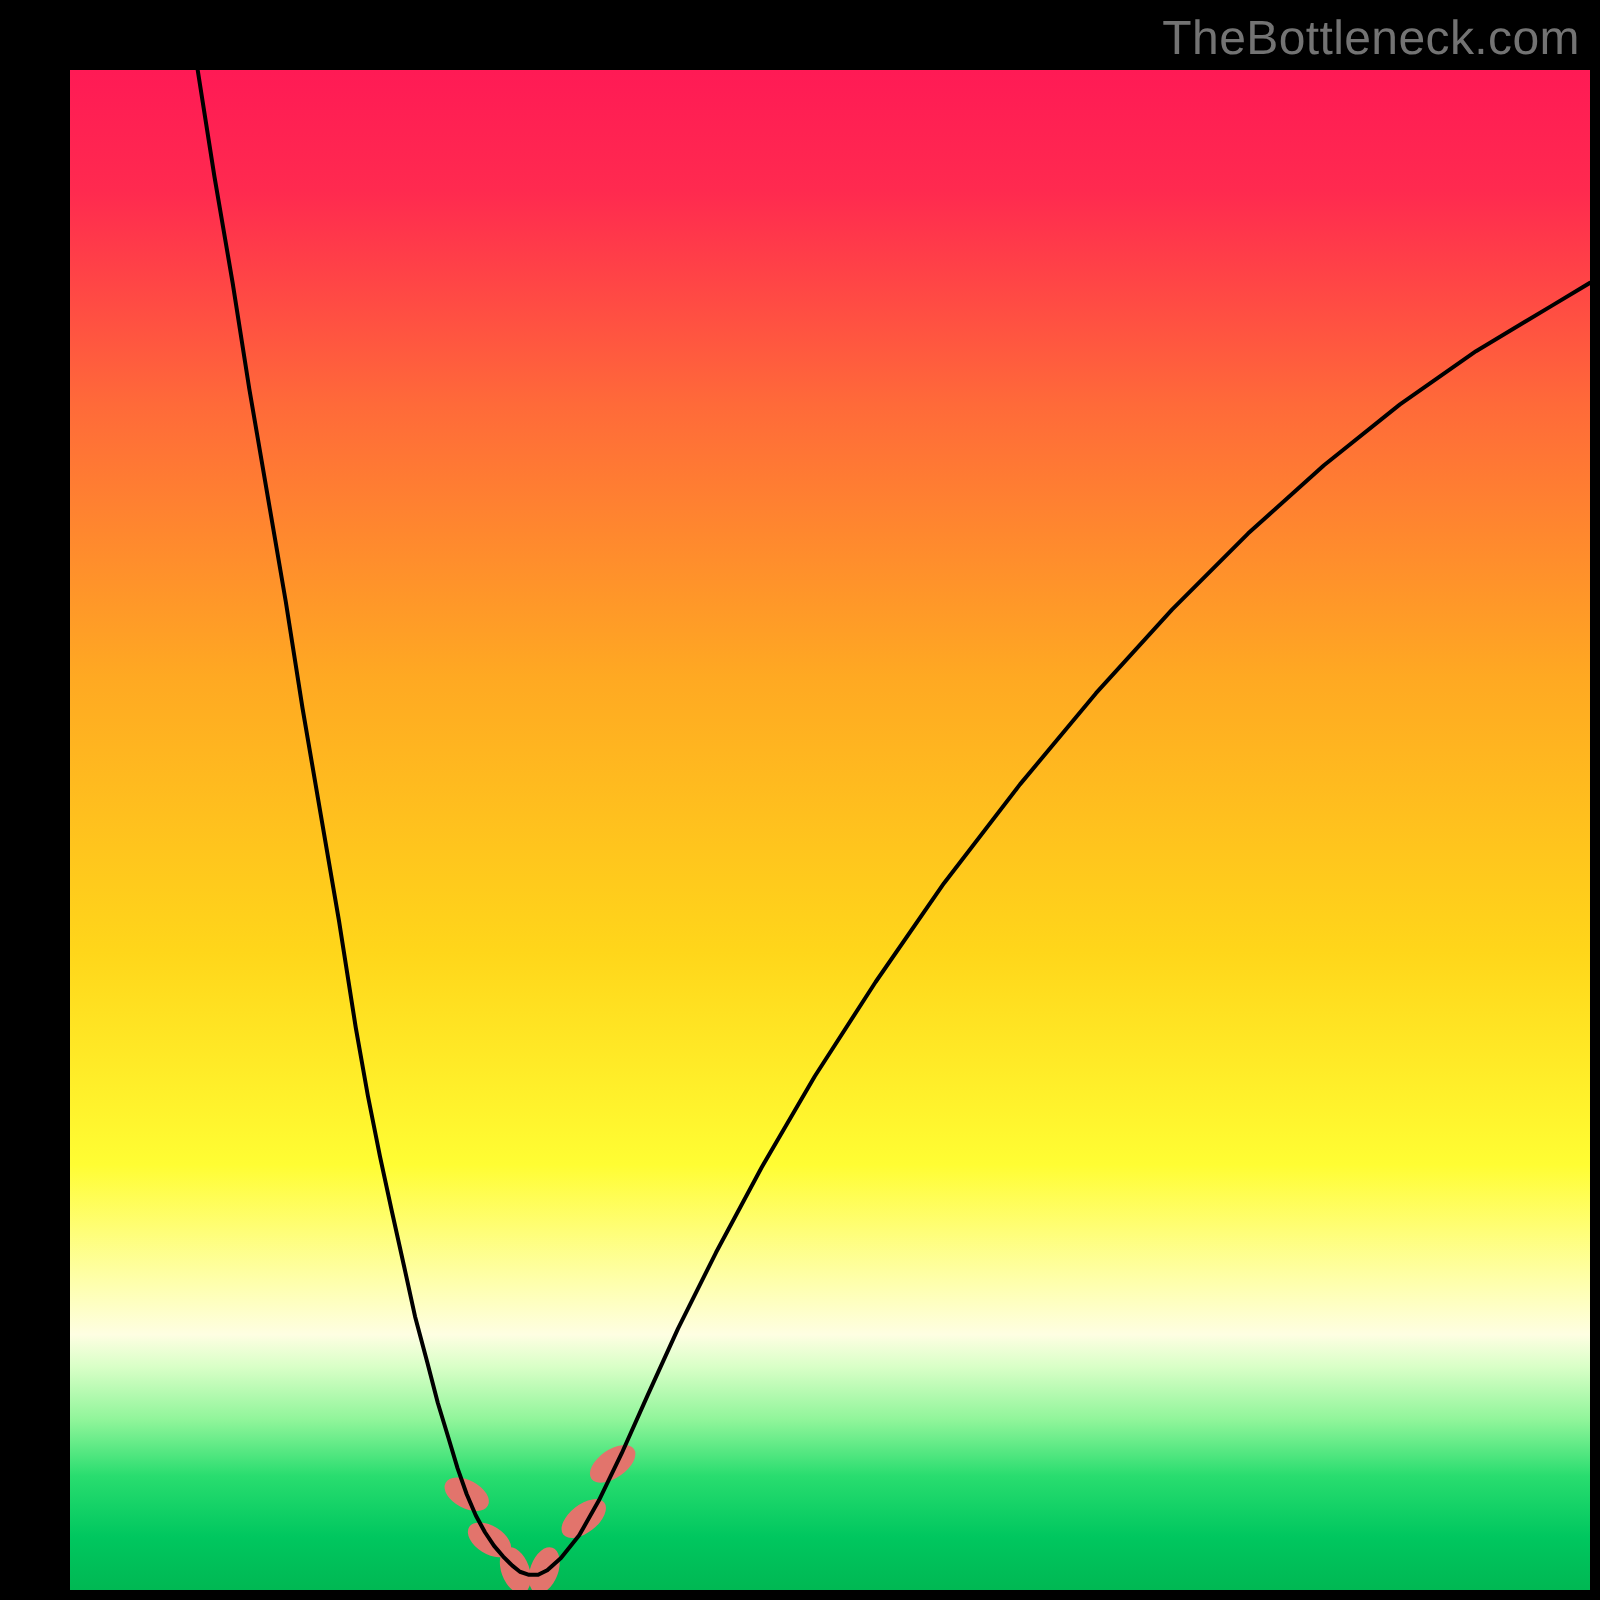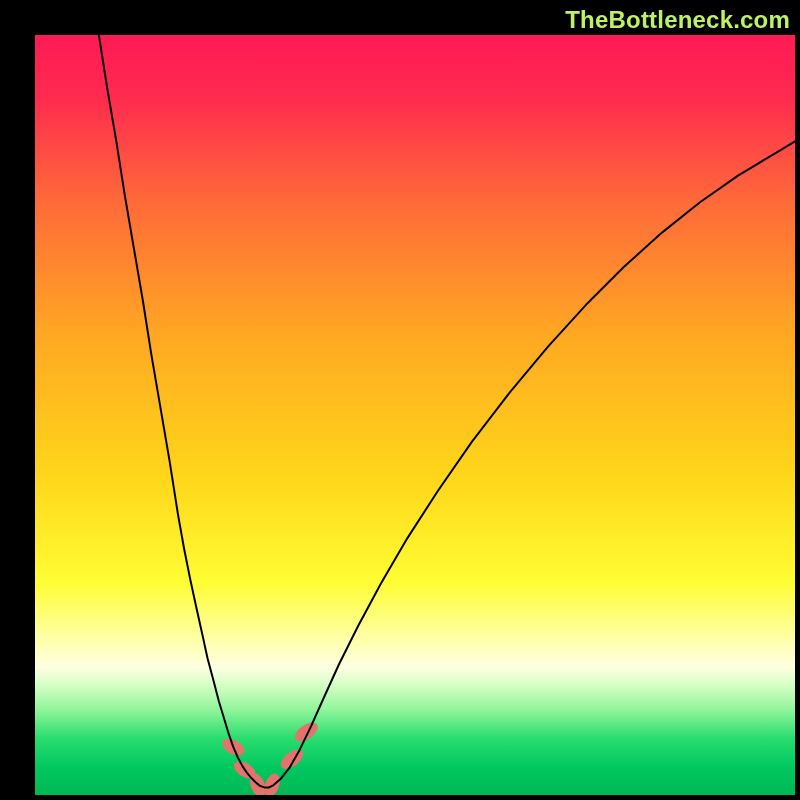--- a/index.html
+++ b/index.html
@@ -25,22 +25,22 @@
     width: 760px;
     height: 760px;
     overflow: hidden;
   }
   .watermark {
     position: absolute;
     top: 6px;
     right: 10px;
     font-family: Arial, Helvetica, sans-serif;
     font-size: 24px;
-    font-weight: 700;
-    color: #bef264;
+    font-weight: 400;
+    color: #737373;
     letter-spacing: 0.2px;
   }
   svg {
     display: block;
   }
 </style>
 </head>
 <body>
 <div class="frame">
   <div class="plot">

